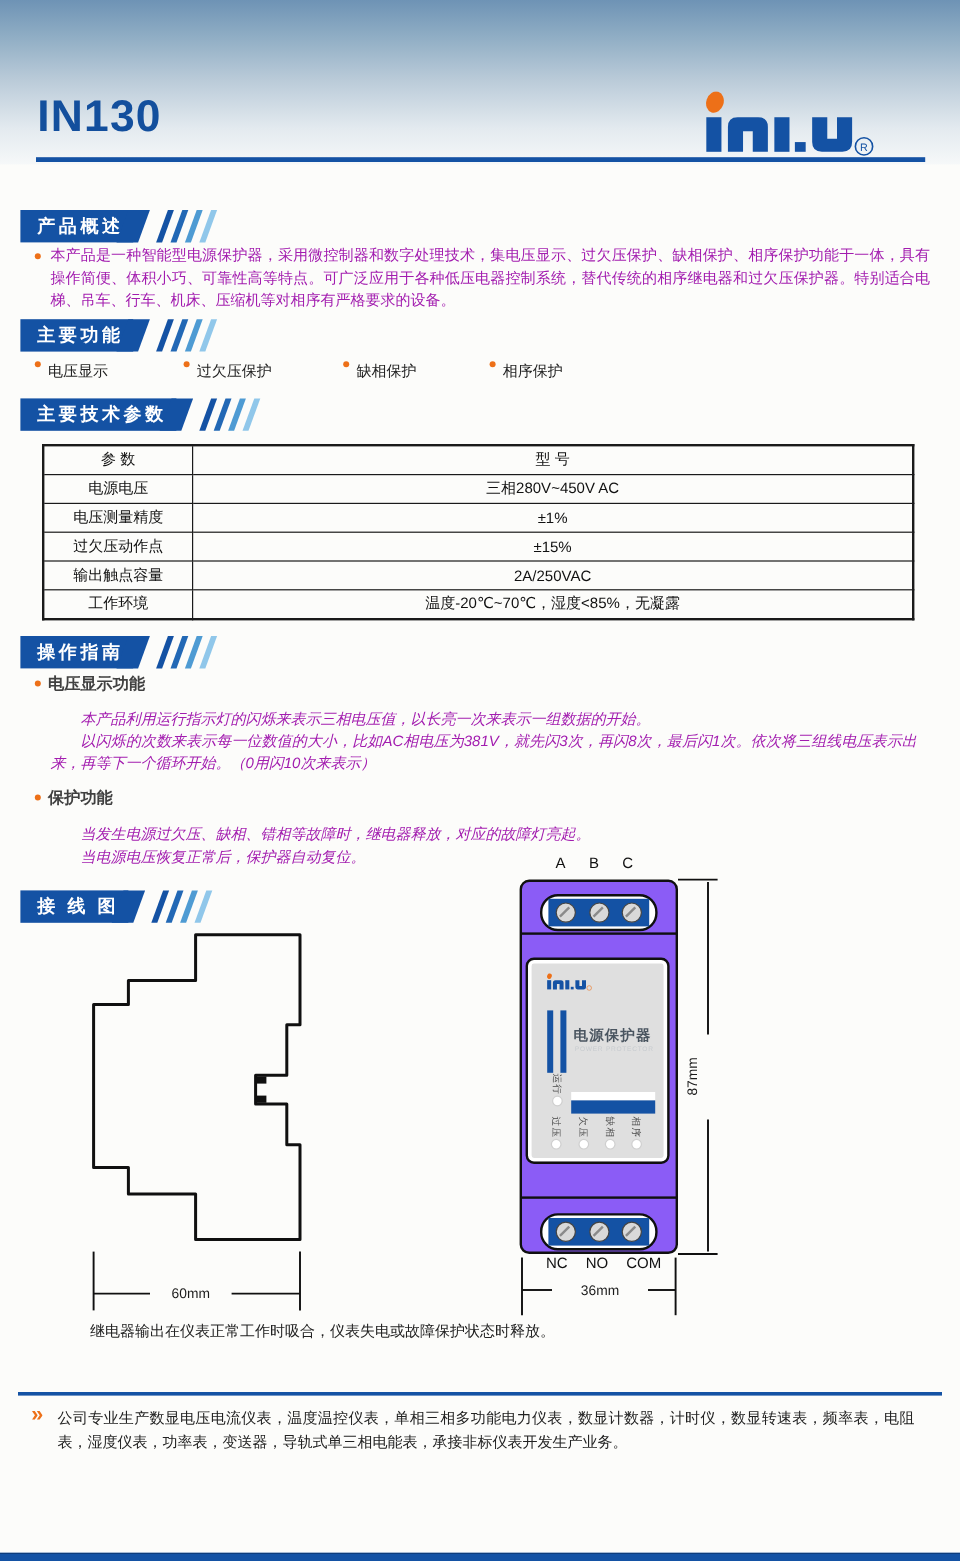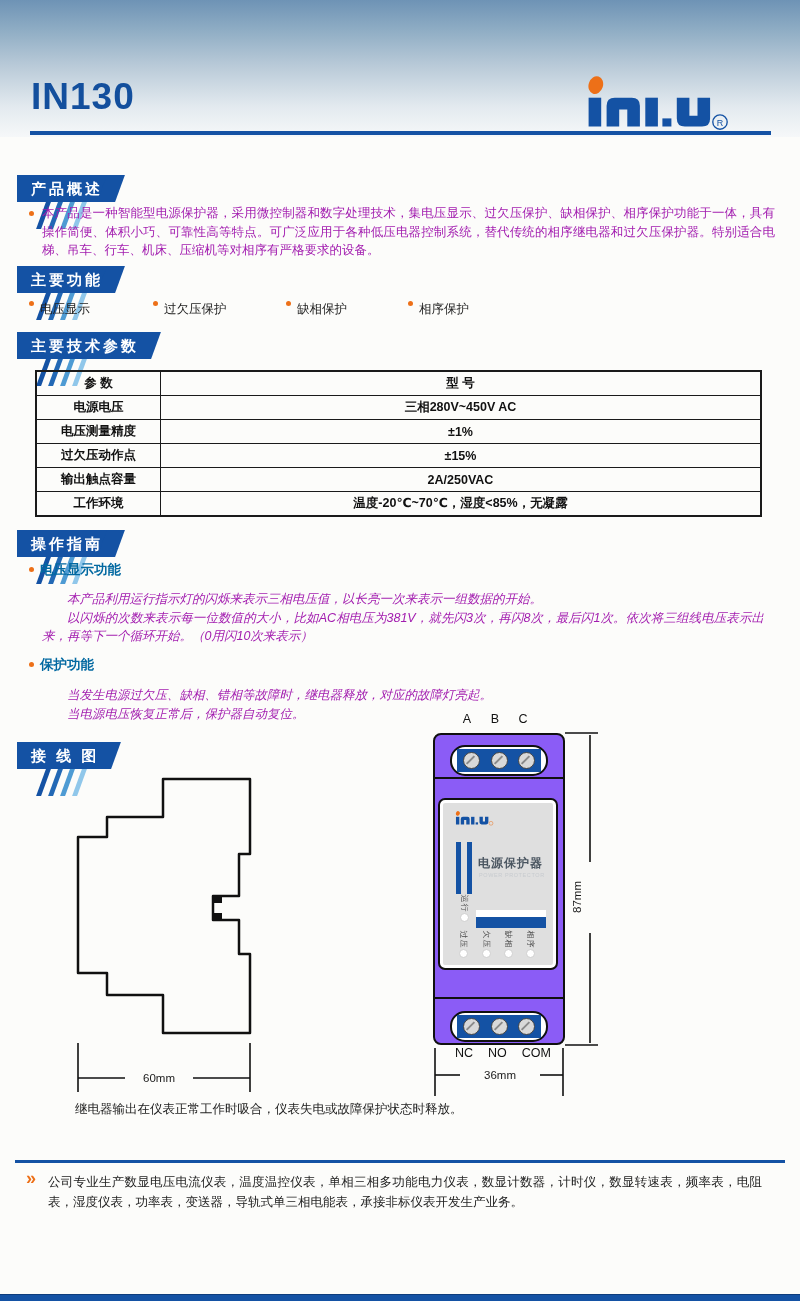--- a/index.html
+++ b/index.html
@@ -7,37 +7,37 @@
   .page { position:relative; width:800px; height:1301px; background:#fcfcfa; overflow:hidden; color:#222; }
 
   
   .banner { position:absolute; left:0; top:0; width:800px; height:137px;
             background:linear-gradient(to bottom,#6e93b5 0%,#8fadc4 22%,#b9cad8 48%,#e3eaef 78%,#f6f8f9 100%); }
   .model-title { position:absolute; left:31px; top:76px; font-size:37px; font-weight:bold; color:#134f9d; letter-spacing:1px; }
   .brand-logo { position:absolute; left:585px; top:76px; }
   .head-rule { position:absolute; left:30px; top:131px; width:741px; height:4px; background:#1452a4; }
 
   
-  .sec { position:absolute; left:17px; height:27px; display:flex; align-items:flex-start;flex-direction:column; }
+  .sec { position:absolute; left:17px; height:27px; display:flex; align-items:flex-start; }
   .sec .bar { position:relative; height:27px; background:#1452a4; color:#fff; font-weight:bold;
               font-size:15px; line-height:27px; padding:0 8px 0 14px; letter-spacing:3px; white-space:nowrap; z-index:1; }
   .sec .bar::after { content:""; position:absolute; right:-9px; top:0; width:18px; height:100%;
                      background:#1452a4; transform:skewX(-20deg); }
   .stripes { display:flex; margin-left:24px; }
   .stripes i { width:5px; height:27px; transform:skewX(-20deg); margin-right:7px; }
   .s1 { background:#1452a4; } .s2 { background:#2268b5; } .s3 { background:#4e9bd3; } .s4 { background:#90c7ea; }
 
   .bullet { width:5px; height:5px; border-radius:50%; background:#ed7018; display:inline-block; }
   .para { font-size:12.5px; line-height:18.5px; color:#a21caf; text-align:justify; }
-  .subhead { font-size:13.5px; font-weight:bold; color:#0369a1; }
+  .subhead { font-size:13.5px; font-weight:bold; color:#404040; }
 
   
   .spec-table { position:absolute; left:35px; top:370px; width:727px; border-collapse:collapse;
                 font-size:12.5px; color:#111; border:2px solid #1a1a1a; }
-  .spec-table td { border:1px solid #1a1a1a; height:23px; text-align:center; padding:0 4px;font-weight:bold; }
+  .spec-table td { border:1px solid #1a1a1a; height:23px; text-align:center; padding:0 4px; }
   .spec-table td.c1 { width:115px; }
 
   
   .wire-svg { position:absolute; left:0; top:700px; }
   .device { position:absolute; left:433px; top:712px; width:134px; height:352px; font-size:12.5px; }
   .abc { position:absolute; top:0; width:20px; text-align:center; color:#111; }
   .dev-body { position:absolute; left:0; top:21px; width:128px; height:308px;
               border:2px solid #101010; border-radius:8px; background:#8b5cf6; }
   .terminal { position:absolute; left:15px; width:94px; height:27px; border:2px solid #101010;
               border-radius:15px; background:#fff; }

